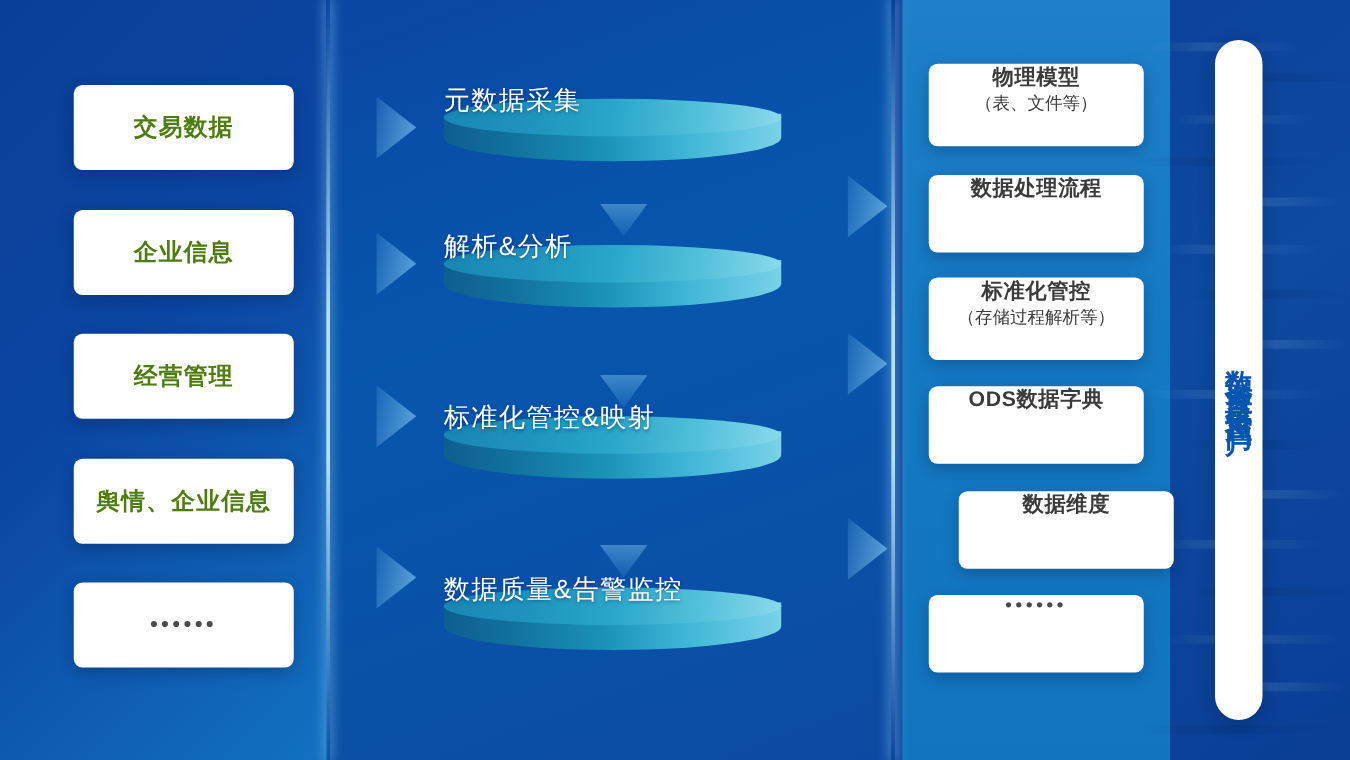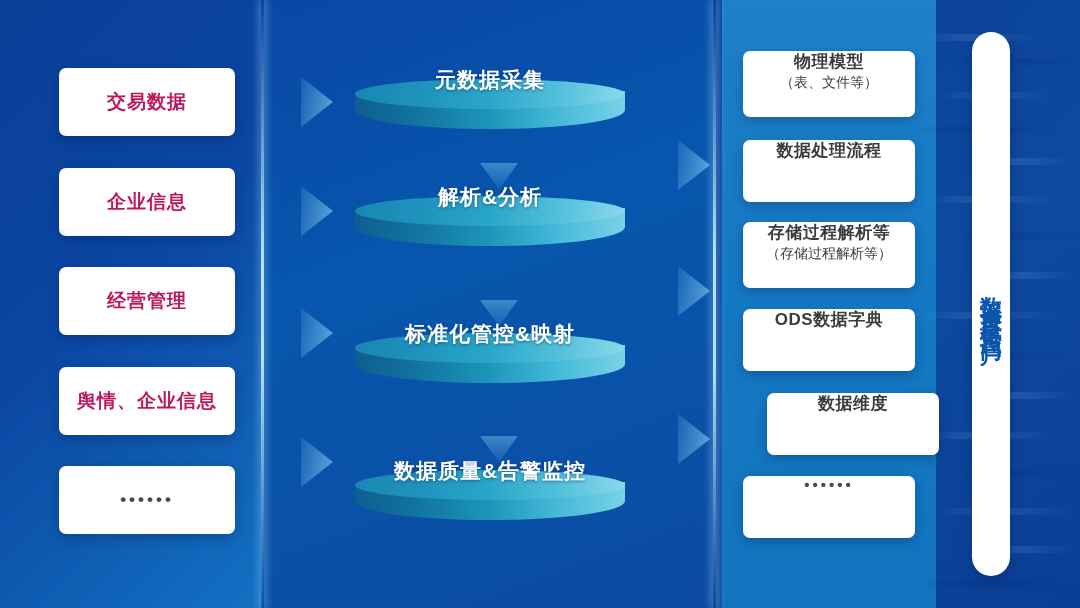--- a/index.html
+++ b/index.html
@@ -48,21 +48,21 @@
   .divider.d1 { left:261px; }
   .divider.d2 { left:713px; }
 
   
   .col-left { position:absolute; left:59px; top:0; width:176px; height:608px; }
   .lcard {
     position:absolute; left:0; width:176px; height:68px;
     background:#ffffff; border-radius:7px;
     box-shadow:0 4px 12px rgba(2,24,64,.30);
     display:flex; align-items:center; justify-content:center;
-    color:#be185d; font-size:19px; font-weight:700; letter-spacing:1px;
+    color:#4d7c0f; font-size:19px; font-weight:700; letter-spacing:1px;
     white-space:nowrap;
   }
   .lcard.ellip { letter-spacing:3px; font-size:17px; color:#4a4a4a; }
 
   
   .col-right { position:absolute; left:743px; top:0; width:172px; height:608px; }
   .rcard {
     position:absolute; left:0; width:172px;
     background:#ffffff; border-radius:7px;
     box-shadow:0 4px 12px rgba(2,24,64,.28);
@@ -93,22 +93,22 @@
     position:absolute; left:0; top:12px; width:270px; height:38px;
     border-radius:0 0 135px 135px / 0 0 19px 19px;
     background:linear-gradient(90deg,#0e5e8f 0%,#12739f 22%,#1b93b8 48%,#3fb6d6 72%,#79d2e8 100%);
   }
   .disc .top {
     position:absolute; left:0; top:0; width:270px; height:30px;
     border-radius:50%;
     background:linear-gradient(95deg,#1986b4 0%,#1e93bd 25%,#2aa6c9 50%,#52c0da 75%,#8ad9ec 100%);
   }
   .disc .label {
-    position:absolute; left:0; top:-13px; width:270px; text-align:center;
-    color:#ffffff; font-size:21px; font-weight:700; letter-spacing:1px;
+    position:absolute; left:0; top:-13px; width:270px; text-align:left;
+    color:#ffffff; font-size:21px; font-weight:400; letter-spacing:1px;
     white-space:nowrap; text-shadow:0 1px 3px rgba(3,40,80,.55);
   }
 
   
   .dchev {
     position:absolute; left:218px; width:38px; height:26px;
     background:linear-gradient(180deg,rgba(120,190,235,.48) 0%,rgba(70,150,215,.18) 100%);
     clip-path:polygon(0 0,100% 0,50% 100%);
   }
 
@@ -213,21 +213,21 @@
 
   <div class="col-right">
     <div class="rcard" style="top:51px; height:66px;">
       <span class="t1">物理模型</span>
       <span class="t2">（表、文件等）</span>
     </div>
     <div class="rcard" style="top:140px; height:62px;">
       <span class="t1">数据处理流程</span>
     </div>
     <div class="rcard" style="top:222px; height:66px;">
-      <span class="t1">存储过程解析等</span>
+      <span class="t1">标准化管控</span>
       <span class="t2">（存储过程解析等）</span>
     </div>
     <div class="rcard" style="top:309px; height:62px;">
       <span class="t1">ODS数据字典</span>
     </div>
     <div class="rcard" style="top:393px; height:62px;margin-left:24px;">
       <span class="t1">数据维度</span>
     </div>
     <div class="rcard ellip" style="top:476px; height:62px;">
       <span class="t1">••••••</span>

